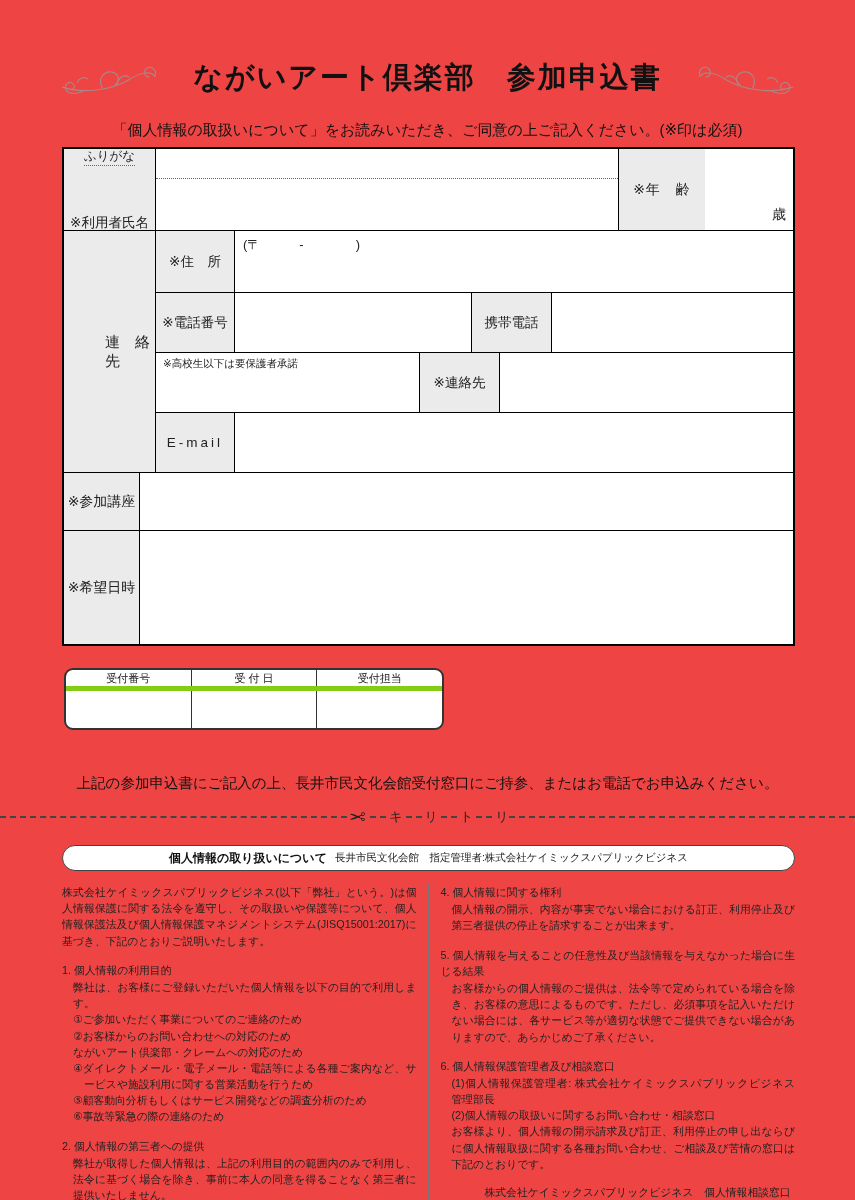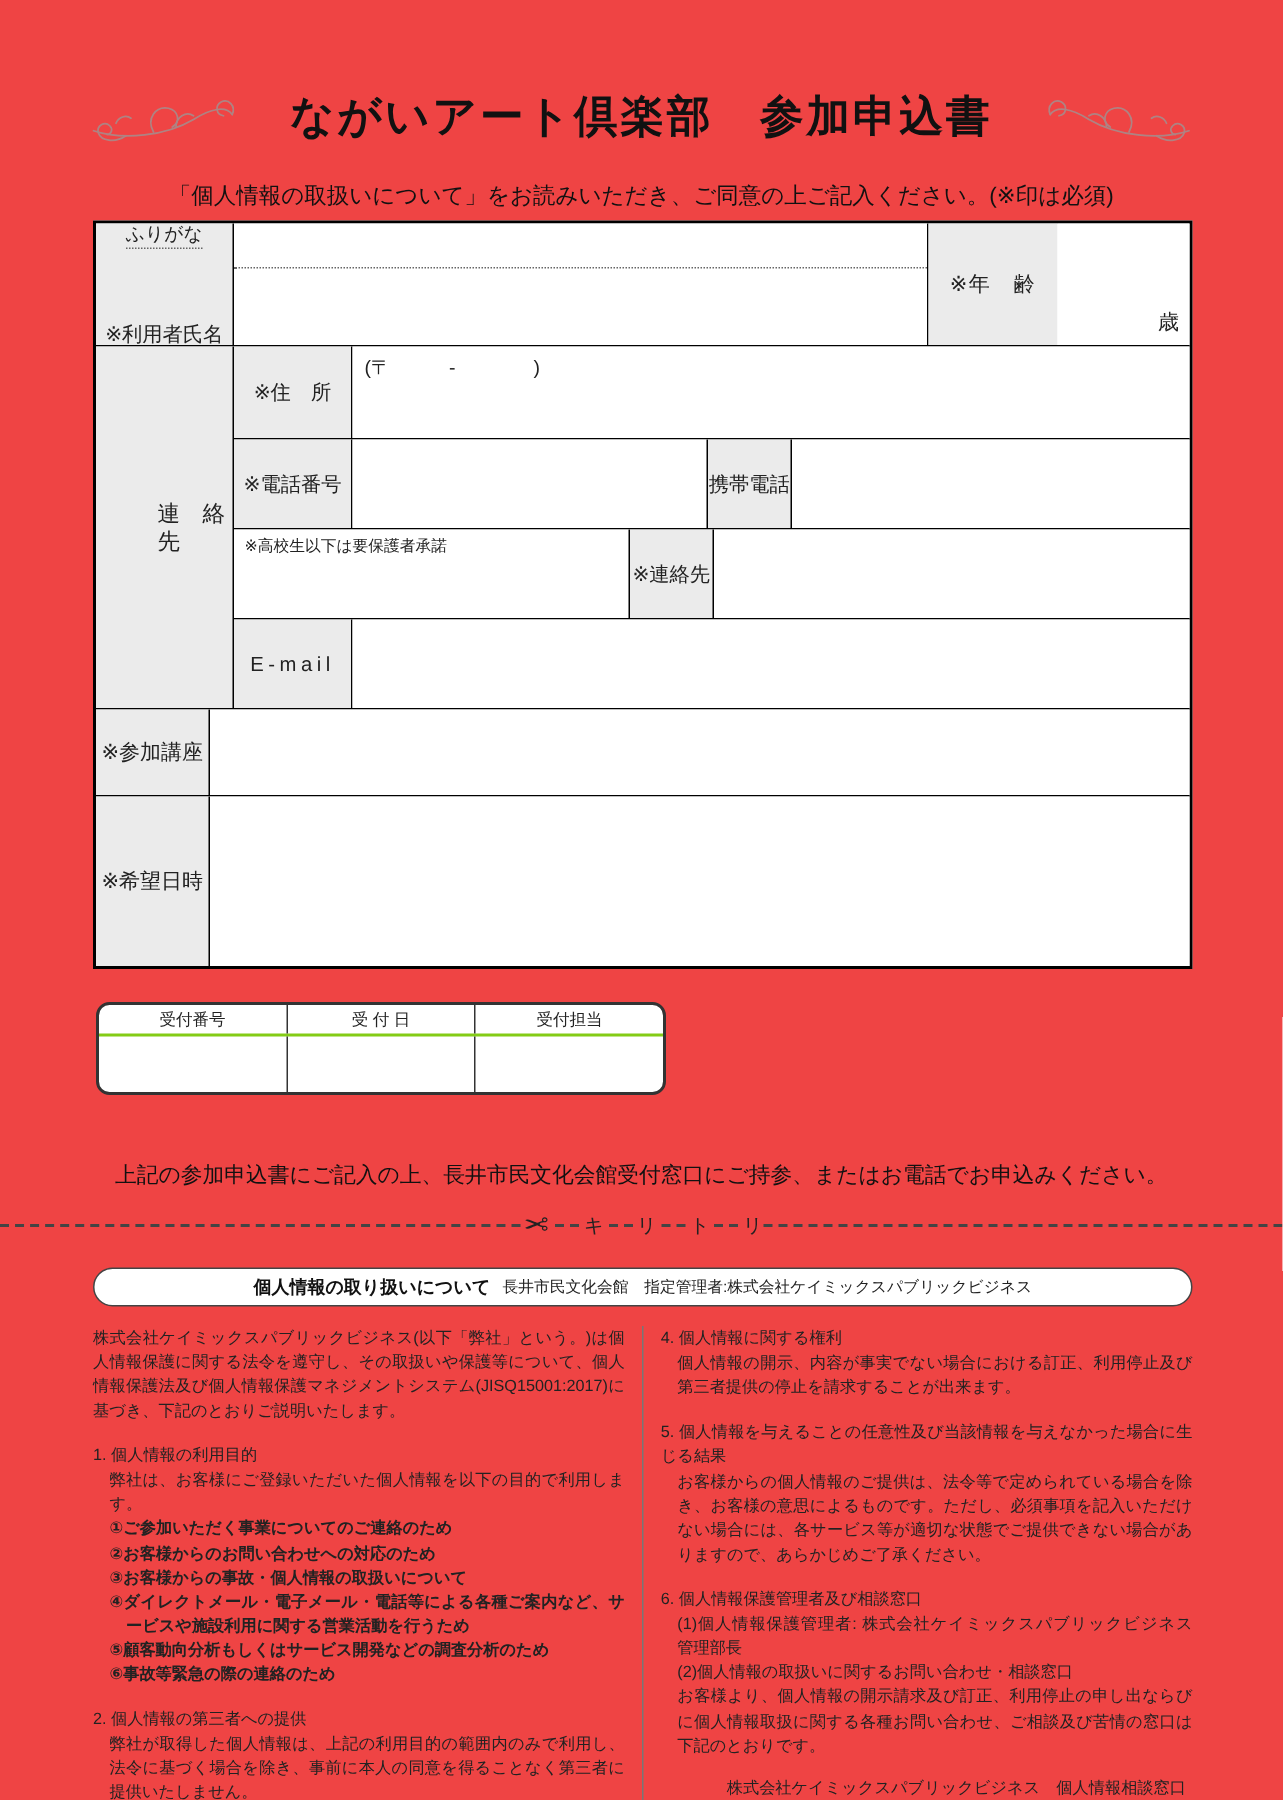--- a/index.html
+++ b/index.html
@@ -33,32 +33,32 @@
   .contact-label{width:92px;font-size:15px;padding-left:41px;}
   .contact-stack{flex:1;display:flex;flex-direction:column;}
   .sublab{width:79px;}
   .sr1{height:62px;}
   .sr2{height:60px;}
   .sr3{height:60px;}
   .sr4{flex:1;}
   .addr-input{flex:1;position:relative;}
   .postal{position:absolute;left:8px;top:5px;font-size:13px;color:#222;}
   .mid-input{width:237px;}
-  .midlab{width:56px;}
+  .midlab{width:80px;}
   .flex-input{flex:1;}
   .guard-input{width:264px;position:relative;}
   .guard-note{position:absolute;left:7px;top:4px;font-size:10.5px;color:#222;}
   .email-lab{letter-spacing:3px;font-size:13.5px;}
   .r6{height:58px;}
   .r7{flex:1;}
   .biglab{width:76px;font-size:14px;}
 
   
   .reception{position:absolute;left:64px;top:668px;width:380px;height:62px;border:2px solid #333;border-radius:9px;box-sizing:border-box;overflow:hidden;display:flex;flex-direction:column;background:#fff;}
-  .rec-head{display:flex;height:21px;border-bottom:2px solid #84cc16;box-sizing:border-box;}
+  .rec-head{display:flex;height:21px;border-bottom:5px solid #84cc16;box-sizing:border-box;}
   .rec-body{display:flex;flex:1;}
   .rec-cell{flex:1;box-sizing:border-box;display:flex;align-items:center;justify-content:center;font-size:11px;color:#222;}
   .rec-br{border-right:1px solid #333;}
 
   
   .submit-note{position:absolute;top:774px;left:0;width:100%;text-align:center;font-size:14.5px;color:#111;}
   .cutline{position:absolute;top:806px;left:0;width:855px;height:22px;display:flex;align-items:center;}
   .dashseg{border-top:2px dashed #444;height:0;}
   .dash-flex{flex:1;}
   .dash-s{width:16px;margin:0 3px;}
@@ -69,21 +69,21 @@
   .privacy-pill{position:absolute;left:62px;top:845px;width:733px;height:26px;border:1px solid #444;border-radius:13px;box-sizing:border-box;display:flex;align-items:center;justify-content:center;gap:8px;background:#fff;}
   .pill-title{font-size:12px;font-weight:bold;color:#111;}
   .pill-sub{font-size:10.5px;color:#222;}
   .privacy-cols{position:absolute;left:62px;top:884px;width:733px;display:flex;}
   .pcol{flex:1;font-size:10.8px;line-height:1.5;color:#222;text-align:justify;}
   .pcol-left{padding-right:11px;}
   .pcol-right{border-left:1px solid #777;padding-left:12px;}
   .psec{margin-bottom:13px;}
   .phead{margin-bottom:1px;}
   .pbody{padding-left:11px;}
-  .pitem{padding-left:22px;text-indent:-11px;font-weight:bold;}
+  .pitem{padding-left:22px;text-indent:-11px;}
   .pcontact{padding-left:44px;margin-top:12px;}
 </style>
 </head>
 <body>
 
 <div class="page">
 
   <div class="title-row">
     <svg class="flourish" viewBox="0 0 120 50">
       <g fill="none" stroke="#999" stroke-width="1.4" stroke-linecap="round">
@@ -209,21 +209,21 @@
   <div class="privacy-cols">
 
     <div class="pcol pcol-left">
       <div class="psec">株式会社ケイミックスパブリックビジネス(以下「弊社」という。)は個人情報保護に関する法令を遵守し、その取扱いや保護等について、個人情報保護法及び個人情報保護マネジメントシステム(JISQ15001:2017)に基づき、下記のとおりご説明いたします。</div>
 
       <div class="psec">
         <div class="phead">1. 個人情報の利用目的</div>
         <div class="pbody">弊社は、お客様にご登録いただいた個人情報を以下の目的で利用します。</div>
         <div class="pitem">①ご参加いただく事業についてのご連絡のため</div>
         <div class="pitem">②お客様からのお問い合わせへの対応のため</div>
-        <div class="pitem">③お客様からの事故・個人情報の取扱いについて</div>
+        <div class="pitem">ながいアート倶楽部・クレームへの対応のため</div>
         <div class="pitem">④ダイレクトメール・電子メール・電話等による各種ご案内など、サービスや施設利用に関する営業活動を行うため</div>
         <div class="pitem">⑤顧客動向分析もしくはサービス開発などの調査分析のため</div>
         <div class="pitem">⑥事故等緊急の際の連絡のため</div>
       </div>
 
       <div class="psec">
         <div class="phead">2. 個人情報の第三者への提供</div>
         <div class="pbody">弊社が取得した個人情報は、上記の利用目的の範囲内のみで利用し、法令に基づく場合を除き、事前に本人の同意を得ることなく第三者に提供いたしません。</div>
       </div>
 

